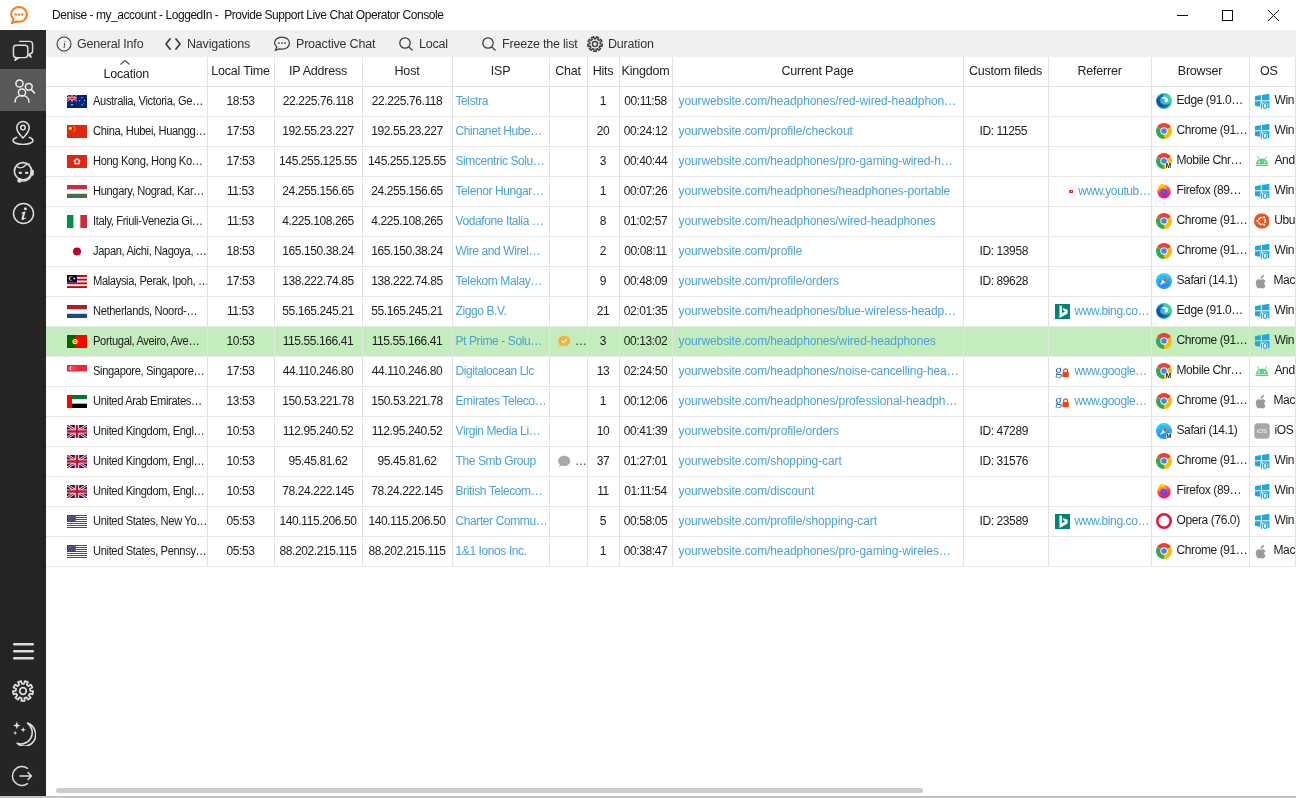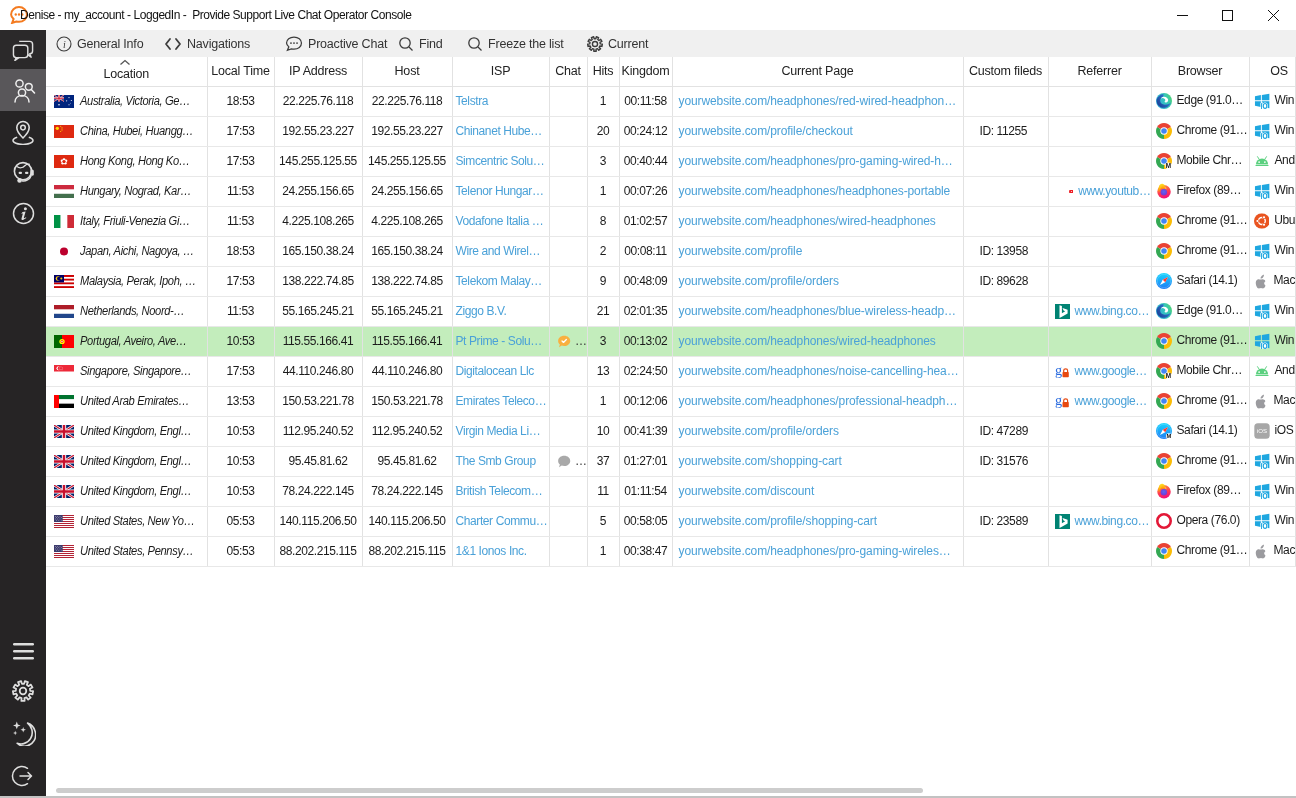--- a/index.html
+++ b/index.html
@@ -3,21 +3,21 @@
 <meta charset="utf-8">
 <style>
 * { margin:0; padding:0; box-sizing:border-box; }
 html,body { width:1296px; height:798px; overflow:hidden; background:#fff;
   font-family:"Liberation Sans", sans-serif; }
 #app { position:relative; width:1296px; height:798px; }
 
 
 #titlebar { position:absolute; left:0; top:0; width:1296px; height:30px; background:#fff; }
 #titlebar .logo { position:absolute; left:10px; top:6px; }
-#titlebar .ttext { position:absolute; left:20px; top:8px; font-size:12px; letter-spacing:-0.45px; color:#111; }
+#titlebar .ttext { position:absolute; left:52px; top:8px; font-size:12px; letter-spacing:-0.45px; color:#111; }
 .winbtn { position:absolute; top:0; width:45px; height:30px; }
 #btn-min  { left:1160px; }
 #btn-max  { left:1205px; }
 #btn-close{ left:1251px; }
 
 
 #toolbar { position:absolute; left:46px; top:30px; width:1250px; height:27px; background:#f0f0f0; }
 .tbtn { position:absolute; top:0; height:27px; display:flex; align-items:center; color:#333;
   font-size:12.5px; letter-spacing:-0.2px; }
 .tbtn svg { margin-right:5px; }
@@ -34,27 +34,27 @@
 table { border-collapse:collapse; table-layout:fixed; width:1250px; }
 th { font-weight:normal; font-size:12.5px; color:#222; height:29px; vertical-align:middle;
   border-right:1px solid #e2e2e2; border-bottom:1px solid #e2e2e2; overflow:hidden; white-space:nowrap;
   letter-spacing:-0.2px; position:relative; }
 td { height:30px; font-size:12px; color:#1b1b1b; vertical-align:middle; white-space:nowrap; overflow:hidden;
   border-right:1px solid #e2e2e2; border-bottom:1px solid #e8e8e8; letter-spacing:-0.4px; padding:0; }
 tr.hl td { background:#c3edbc; }
 td.l { padding-left:6px; }
 td.c { text-align:center; }
 .blue { color:#4aa1d8; }
-.loc { display:flex; align-items:center; padding-left:8px;font-style:italic; }
+.loc { display:flex; align-items:center; padding-left:21px; }
 .loc .flag { margin-right:6px; flex:none; }
 .loc span.t { display:inline-block; transform:scaleX(0.93); transform-origin:0 50%; white-space:nowrap; }
 td:nth-child(9) { letter-spacing:-0.1px; }
 .icw { display:flex; align-items:flex-start; padding-left:4px; }
 .icw .txt { margin-left:5px; }
-th:last-child { text-align:right; padding-right:7px; }
+th:last-child { text-align:center; padding-right:7px; }
 td:nth-child(5) { padding-left:3px; }
 td:nth-child(10) { padding-left:16px; }
 
 
 #hscroll { position:absolute; left:56px; top:788px; width:867px; height:5px; border-radius:2.5px; background:#cdcdcd; }
 #bottomline { position:absolute; left:0; top:796px; width:1296px; height:2px; background:#c2c2c2; }
 </style>
 </head>
 <body>
 <div id="app">
@@ -368,51 +368,51 @@
           <text x="8.2" y="11.5" font-size="10" font-style="italic" fill="#3c3c3c" text-anchor="middle" font-family="Liberation Serif">i</text>
         </svg>
     <span>General Info</span>
   </div>
   <div class="tbtn" style="left:118px">
     <svg width="18" height="14" viewBox="0 0 18 14">
           <path d="M6 2 2 7l4 5M12 2l4 5-4 5" fill="none" stroke="#3c3c3c" stroke-width="1.8" stroke-linecap="round" stroke-linejoin="round"></path>
         </svg>
     <span>Navigations</span>
   </div>
-  <div class="tbtn" style="left:239px">
+  <div class="tbtn" style="left:227px">
     <svg width="18" height="16" viewBox="0 0 100 90">
           <path d="M50 6C74 6 92 20 92 40 92 60 74 74 50 74c-5 0-10-1-15-2L13 80l8-19C13 54 8 48 8 40 8 20 26 6 50 6z" fill="none" stroke="#3c3c3c" stroke-width="7"></path>
           <g fill="#3c3c3c">
             <circle cx="33" cy="40" r="5"></circle>
             <circle cx="50" cy="40" r="5"></circle>
             <circle cx="67" cy="40" r="5"></circle>
           </g>
         </svg>
     <span>Proactive Chat</span>
   </div>
   <div class="tbtn" style="left:352px">
     <svg width="16" height="16" viewBox="0 0 16 16">
           <circle cx="7" cy="7" r="5.2" fill="none" stroke="#3c3c3c" stroke-width="1.3"></circle>
           <path d="M11 11 14.5 14.5" stroke="#3c3c3c" stroke-width="1.3"></path>
         </svg>
-    <span>Find</span>
-  </div>
-  <div class="tbtn" style="left:421px">
+    <span>Local</span>
+  </div>
+  <div class="tbtn" style="left:435px">
     <svg width="16" height="16" viewBox="0 0 16 16">
           <circle cx="7" cy="7" r="5.2" fill="none" stroke="#3c3c3c" stroke-width="1.3"></circle>
           <path d="M11 11 14.5 14.5" stroke="#3c3c3c" stroke-width="1.3"></path>
         </svg>
     <span>Freeze the list</span>
   </div>
   <div class="tbtn" style="left:541px">
     <svg width="16" height="16" viewBox="0 0 100 100">
           <path d="M54.8 17.4 L58.6 4.8 L72.4 9.8 L67.3 21.9 L74.7 28.1 L85.6 20.9 L93.0 33.7 L81.3 39.6 L83.0 49.1 L96.0 50.6 L93.4 65.1 L80.7 62.1 L75.9 70.5 L84.8 80.1 L73.6 89.5 L65.7 79.0 L56.6 82.3 L57.4 95.4 L42.6 95.4 L43.4 82.3 L34.3 79.0 L26.4 89.5 L15.2 80.1 L24.1 70.5 L19.3 62.1 L6.6 65.1 L4.0 50.6 L17.0 49.1 L18.7 39.6 L7.0 33.7 L14.4 20.9 L25.3 28.1 L32.7 21.9 L27.6 9.8 L41.4 4.8 L45.2 17.4 Z" fill="none" stroke="#3c3c3c" stroke-width="9" stroke-linejoin="round"></path>
           <circle cx="50" cy="50" r="16" fill="none" stroke="#3c3c3c" stroke-width="9"></circle>
         </svg>
-    <span>Current</span>
+    <span>Duration</span>
   </div>
 </div>
 
 <div id="sidebar">
   <div id="sb-top"></div>
   <div id="sb-active"></div>
 
   <div class="sbi" style="top:9px">
     <svg width="23" height="22" viewBox="0 0 24 23">
       <path d="M7.5 2.5h11c1.6 0 3 1.3 3 3v7c0 1.6-1.4 3-3 3l1.5 3.5-4.5-3.5" fill="none" stroke="#dedede" stroke-width="1.5" stroke-linejoin="round"></path>

